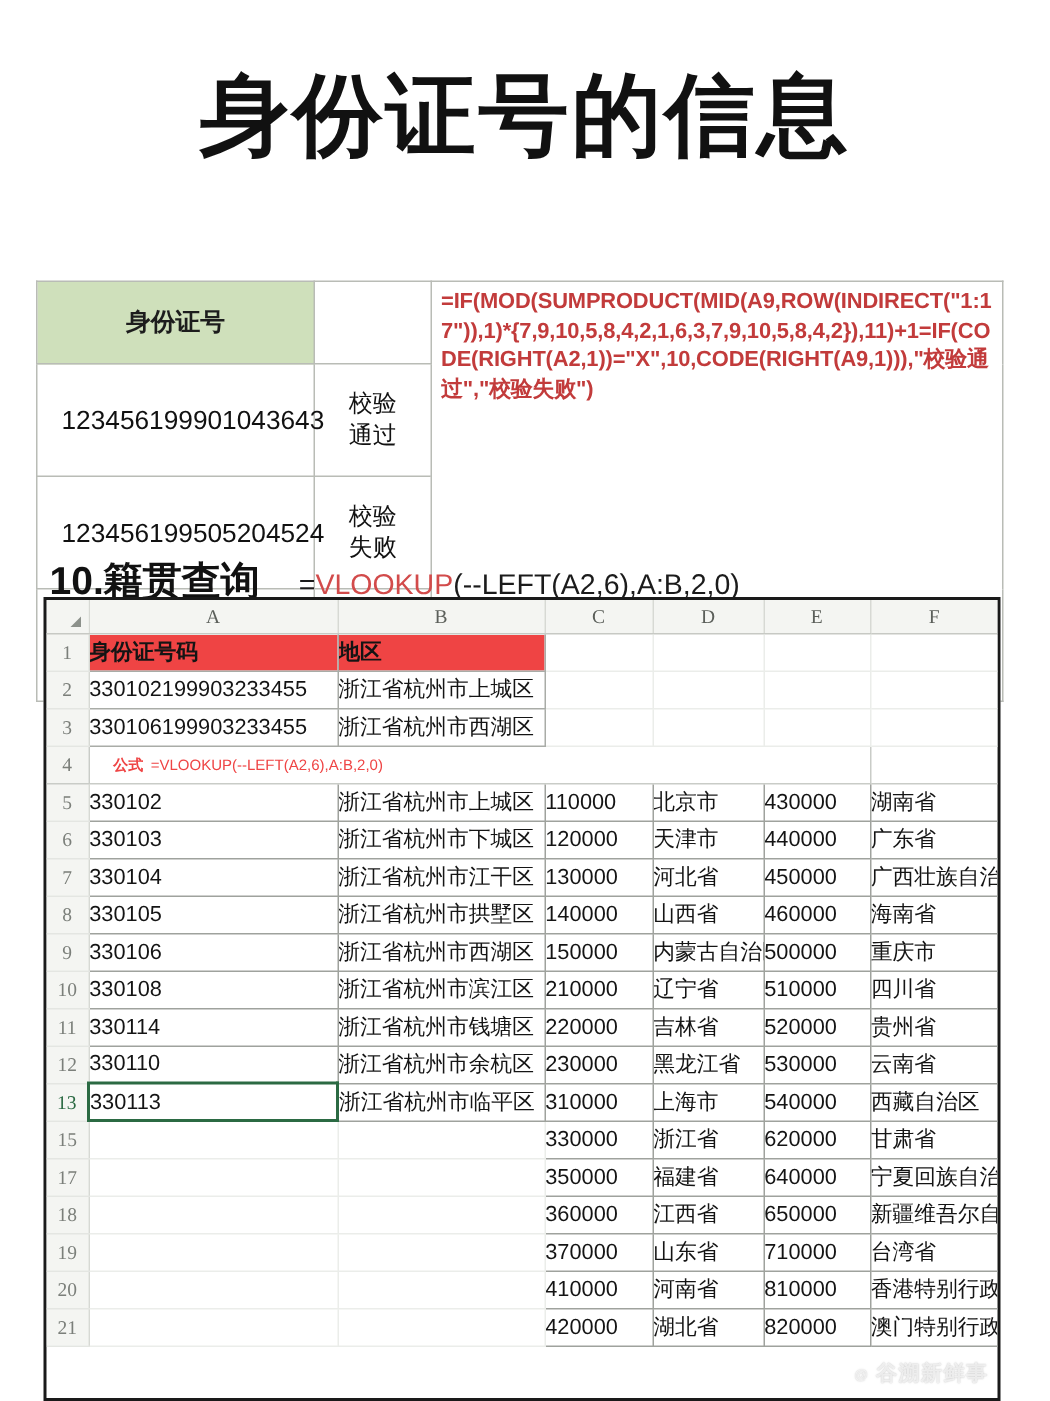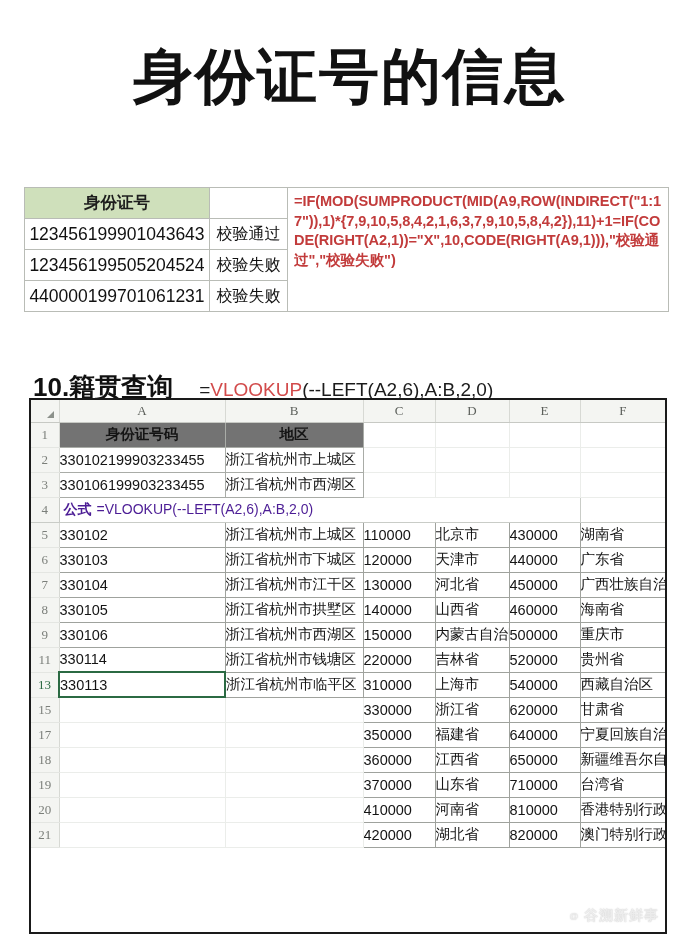--- a/index.html
+++ b/index.html
@@ -42,21 +42,21 @@
   .t1 {
     position: absolute;
     left: 24px; top: 187px;
     width: 645px;
     border-collapse: collapse;
     table-layout: fixed;
     background: #fff;
   }
   .t1 td, .t1 th {
     border: 1px solid #b9bcb6;
-    padding: 0;
+    padding: 16px;
     height: 31px;
     vertical-align: middle;
   }
   .t1 .c-id    { width: 185px; text-align: center; font-size: 17.5px; color: #111; }
   .t1 .c-res   { width: 78px;  text-align: center; font-size: 16px;   color: #111; }
   .t1 .c-form  { text-align: left; }
   .t1 .hdr-green {
     background: #cfe0bb;
     font-weight: 700;
     font-size: 16.5px;
@@ -164,41 +164,40 @@
     border-bottom: 1px solid #e3e5e1;
     border-right: 1px solid #e3e5e1;
     white-space: nowrap;
     overflow: hidden;
   }
   .cell.bord {
     border: 1px solid #a9aca7;
     border-top-color: #c6c9c4;
   }
   .cell.green {
-    background: #737373;
-    font-weight: 700;
-    text-align: center;
+    background: #ef4444;
+    font-weight: 700;
     font-size: 14.5px;
     border: 1px solid #a9aca7;
   }
   .cell.empty { border-right: 1px solid #ebedea; border-bottom: 1px solid #ebedea; background:#fff; }
   .cell.plain { border-right: 1px solid #9fa29d; border-bottom: 1px solid #9fa29d; }
   .cell.selected {
     border: 2px solid #2b6a43;
   }
   .formula-row td {
     height: 25px;
     border-bottom: 1px solid #c9ccc7;
     border-right: 1px solid #c9ccc7;
   }
   .formula-row .ftext {
-    color: #4c1d95;
-    font-size: 14px;
+    color: #ef4444;
+    font-size: 10px;
     font-weight: 500;
-    padding-left: 4px;
+    padding-left: 16px;
     white-space: nowrap;
   }
   .formula-row .lbl { font-weight: 700; margin-right: 5px; }
 
   .wm {
     position: absolute;
     right: 6px; bottom: 7px;
     font-size: 14px;
     color: rgba(255,255,255,0.72);
     text-shadow: 0 0 1px rgba(120,120,120,0.55);
@@ -356,29 +355,47 @@
       <tr>
         <td class="rowhdr">9</td>
         <td class="cell plain">330106</td>
         <td class="cell plain">浙江省杭州市西湖区</td>
         <td class="cell plain">150000</td>
         <td class="cell plain">内蒙古自治区</td>
         <td class="cell plain">500000</td>
         <td class="cell plain">重庆市</td>
       </tr>
       <tr>
+        <td class="rowhdr">10</td>
+        <td class="cell plain">330108</td>
+        <td class="cell plain">浙江省杭州市滨江区</td>
+        <td class="cell plain">210000</td>
+        <td class="cell plain">辽宁省</td>
+        <td class="cell plain">510000</td>
+        <td class="cell plain">四川省</td>
+      </tr>
+      <tr>
         <td class="rowhdr">11</td>
         <td class="cell plain">330114</td>
         <td class="cell plain">浙江省杭州市钱塘区</td>
         <td class="cell plain">220000</td>
         <td class="cell plain">吉林省</td>
         <td class="cell plain">520000</td>
         <td class="cell plain">贵州省</td>
       </tr>
       <tr>
+        <td class="rowhdr">12</td>
+        <td class="cell plain">330110</td>
+        <td class="cell plain">浙江省杭州市余杭区</td>
+        <td class="cell plain">230000</td>
+        <td class="cell plain">黑龙江省</td>
+        <td class="cell plain">530000</td>
+        <td class="cell plain">云南省</td>
+      </tr>
+      <tr>
         <td class="rowhdr sel">13</td>
         <td class="cell selected">330113</td>
         <td class="cell plain">浙江省杭州市临平区</td>
         <td class="cell plain">310000</td>
         <td class="cell plain">上海市</td>
         <td class="cell plain">540000</td>
         <td class="cell plain">西藏自治区</td>
       </tr>
       <tr>
         <td class="rowhdr">15</td>

